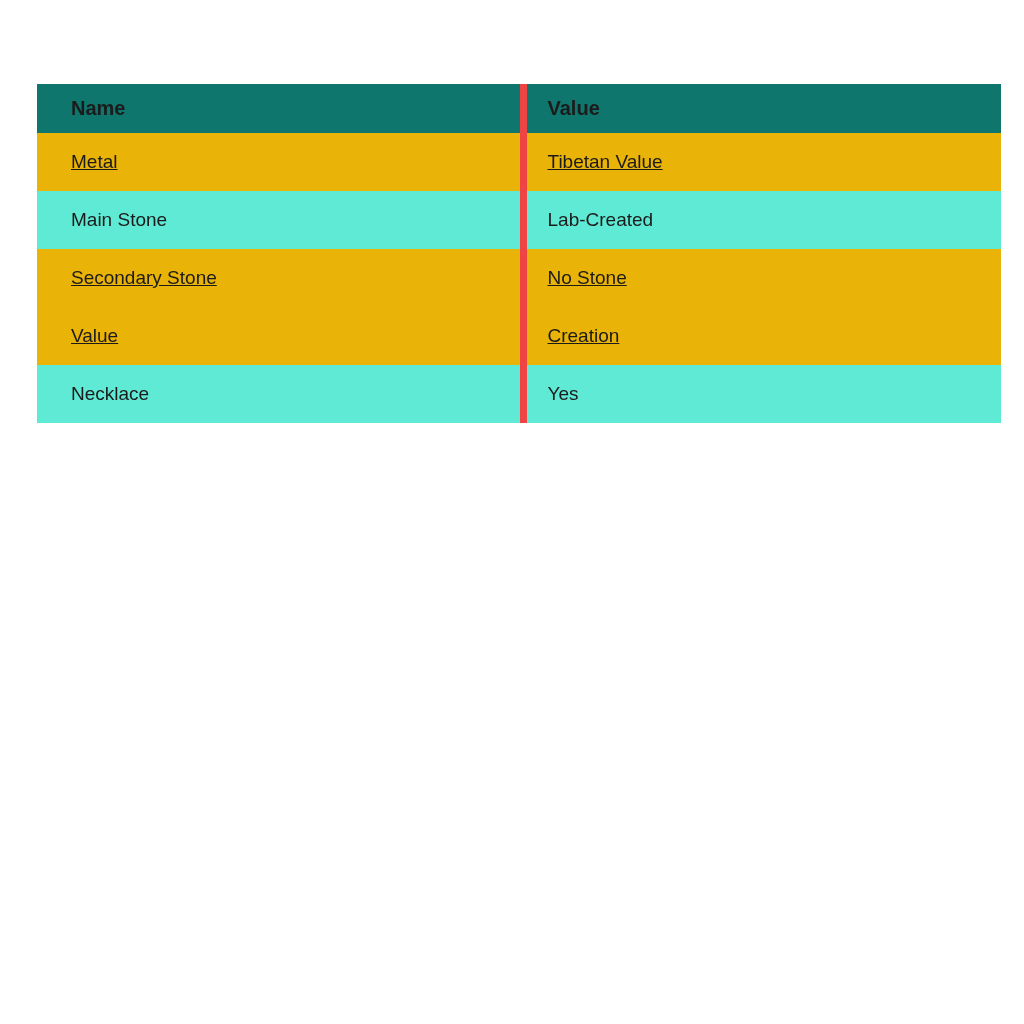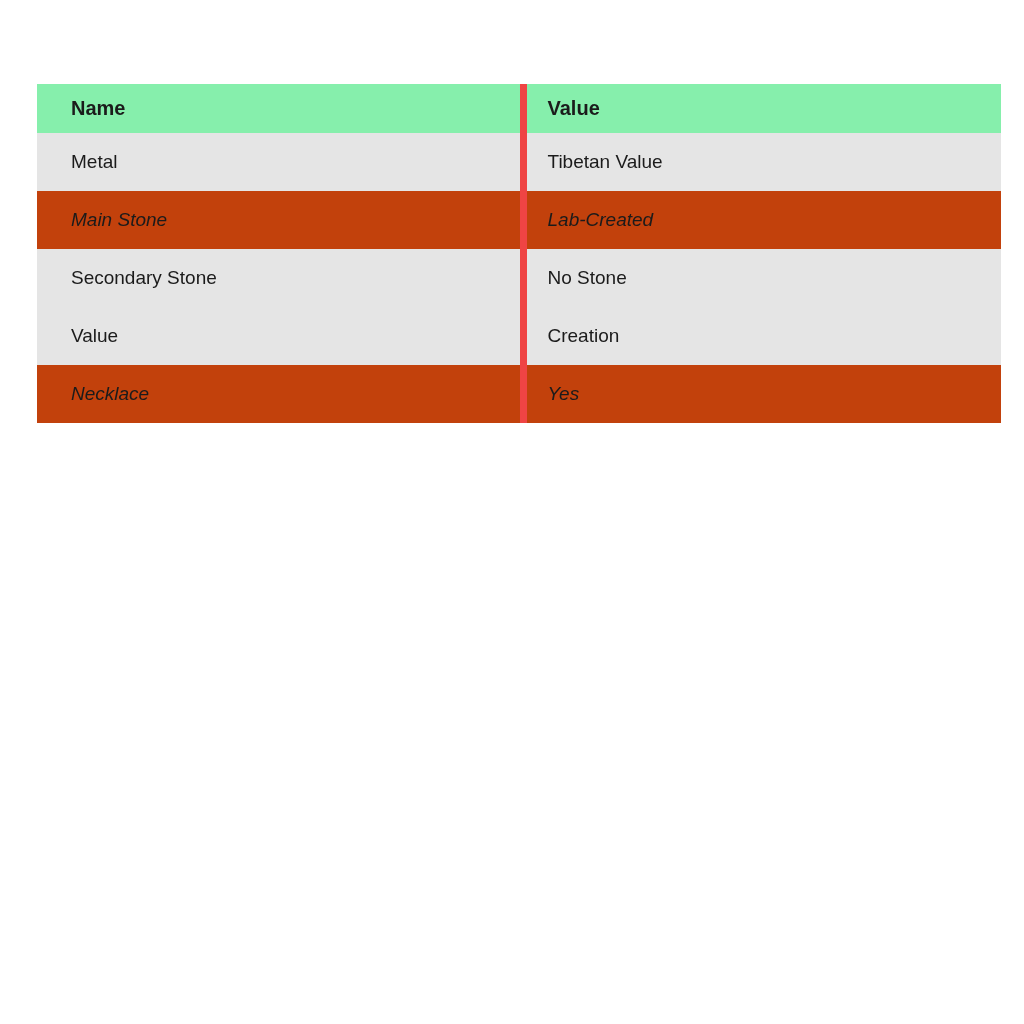--- a/index.html
+++ b/index.html
@@ -32,23 +32,23 @@
     border-left: 7px solid #ef4444;
     padding-left: 21px;
   }
   .spec-table td {
     height: 58px;
     vertical-align: middle;
     font-size: 19px;
     font-weight: 400;
     padding-left: 34px;
   }
-  .header-row th { background: #86efac; }
-  .row-even td { background: #e5e5e5; }
-  .row-odd  td { background: #c2410c; font-style: italic; }
+  .header-row th { background: #0f766e; }
+  .row-even td { background: #eab308; text-decoration: underline; }
+  .row-odd  td { background: #5eead4; }
 </style>
 </head>
 <body>
 
 <table class="spec-table">
   <colgroup>
     <col class="col-name">
     <col class="col-value">
   </colgroup>
   <thead>

